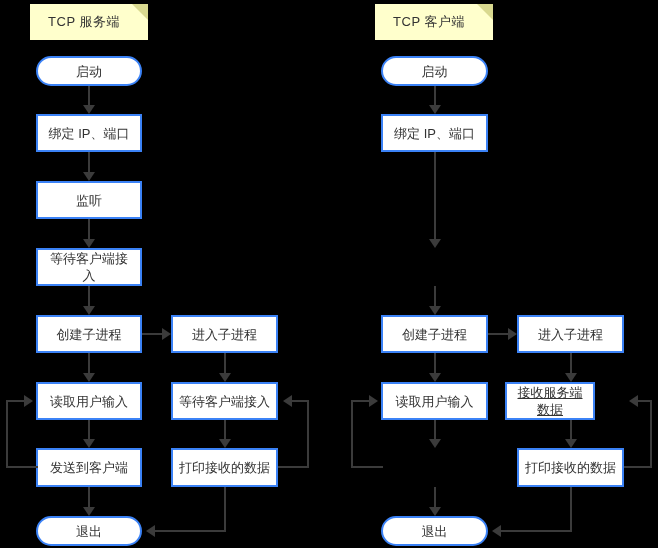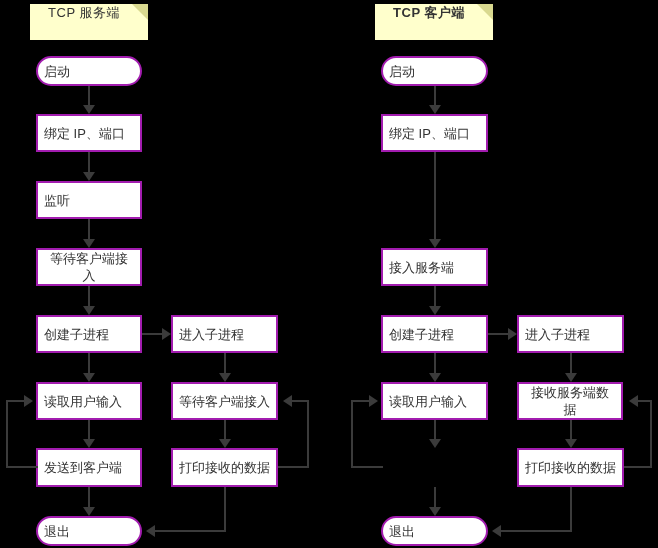--- a/index.html
+++ b/index.html
@@ -17,45 +17,47 @@
     font-family: "Liberation Sans", "DejaVu Sans", sans-serif;
   }
   
   .note {
     position: absolute;
     box-sizing: border-box;
     background: #ffffcc;
     color: #333333;
     font-size: 13px;
     display: flex;
+    align-items: center;
     justify-content: center;
     text-align: center;
     letter-spacing: .5px;
     padding-right: 10px;
   }
   .note .fold {
     position: absolute;
     top: 0;
     right: 0;
     width: 0;
     height: 0;
     border-left: 16px solid transparent;
     border-top: 16px solid #d9d98f;
   }
   
   .node {
     position: absolute;
     box-sizing: border-box;
     background: #ffffff;
-    border: 2px solid #a21caf;
+    border: 2px solid #3b82f6;
     color: #333333;
     font-size: 13px;
     line-height: 17px;
     display: flex;
     align-items: center;
+    justify-content: center;
     text-align: center;
     padding: 0 6px;
     overflow: hidden;
   }
   .node.terminal {
     border-radius: 16px;
   }
   
   .seg {
     position: absolute;
@@ -175,55 +177,52 @@
 
   <div class="seg h" style="left:278px; top:466px; width:31px;"></div>
   <div class="seg v" style="left:307px; top:400px; height:68px;"></div>
   <div class="seg h" style="left:290px; top:400px; width:19px;"></div>
   <div class="arrow left" style="left:283px; top:395px;"></div>
 
   <div class="seg v" style="left:224px; top:487px; height:45px;"></div>
   <div class="seg h" style="left:155px; top:530px; width:70px;"></div>
   <div class="arrow left" style="left:146px; top:525px;"></div>
 
-  <div class="note" style="left:375px; top:4px; width:118px; height:36px;font-weight:bold;">
+  <div class="note" style="left:375px; top:4px; width:118px; height:36px;">
     <span>TCP 客户端</span>
     <span class="fold"></span>
   </div>
 
   <div class="node terminal" style="left:381px; top:56px; width:107px; height:30px;">
     <span>启动</span>
   </div>
 
   <div class="node" style="left:381px; top:114px; width:107px; height:38px;">
     <span>绑定 IP、端口</span>
   </div>
 
-  <div class="node" style="left:381px; top:248px; width:107px; height:38px;">
-    <span>接入服务端</span>
-  </div>
 
   <div class="node" style="left:381px; top:315px; width:107px; height:38px;">
     <span>创建子进程</span>
   </div>
 
   <div class="node" style="left:381px; top:382px; width:107px; height:38px;">
     <span>读取用户输入</span>
   </div>
 
 
   <div class="node terminal" style="left:381px; top:516px; width:107px; height:30px;">
     <span>退出</span>
   </div>
 
   <div class="node" style="left:517px; top:315px; width:107px; height:38px;">
     <span>进入子进程</span>
   </div>
 
-  <div class="node" style="left:517px; top:382px; width:106px; height:38px;">
+  <div class="node" style="left:505px; top:382px; width:90px; height:38px;text-decoration:underline;">
     <span>接收服务端数据</span>
   </div>
 
   <div class="node" style="left:517px; top:448px; width:107px; height:39px;">
     <span>打印接收的数据</span>
   </div>
 
   <div class="seg v" style="left:434px; top:86px; height:19px;"></div>
   <div class="arrow down" style="left:429px; top:105px;"></div>
 

